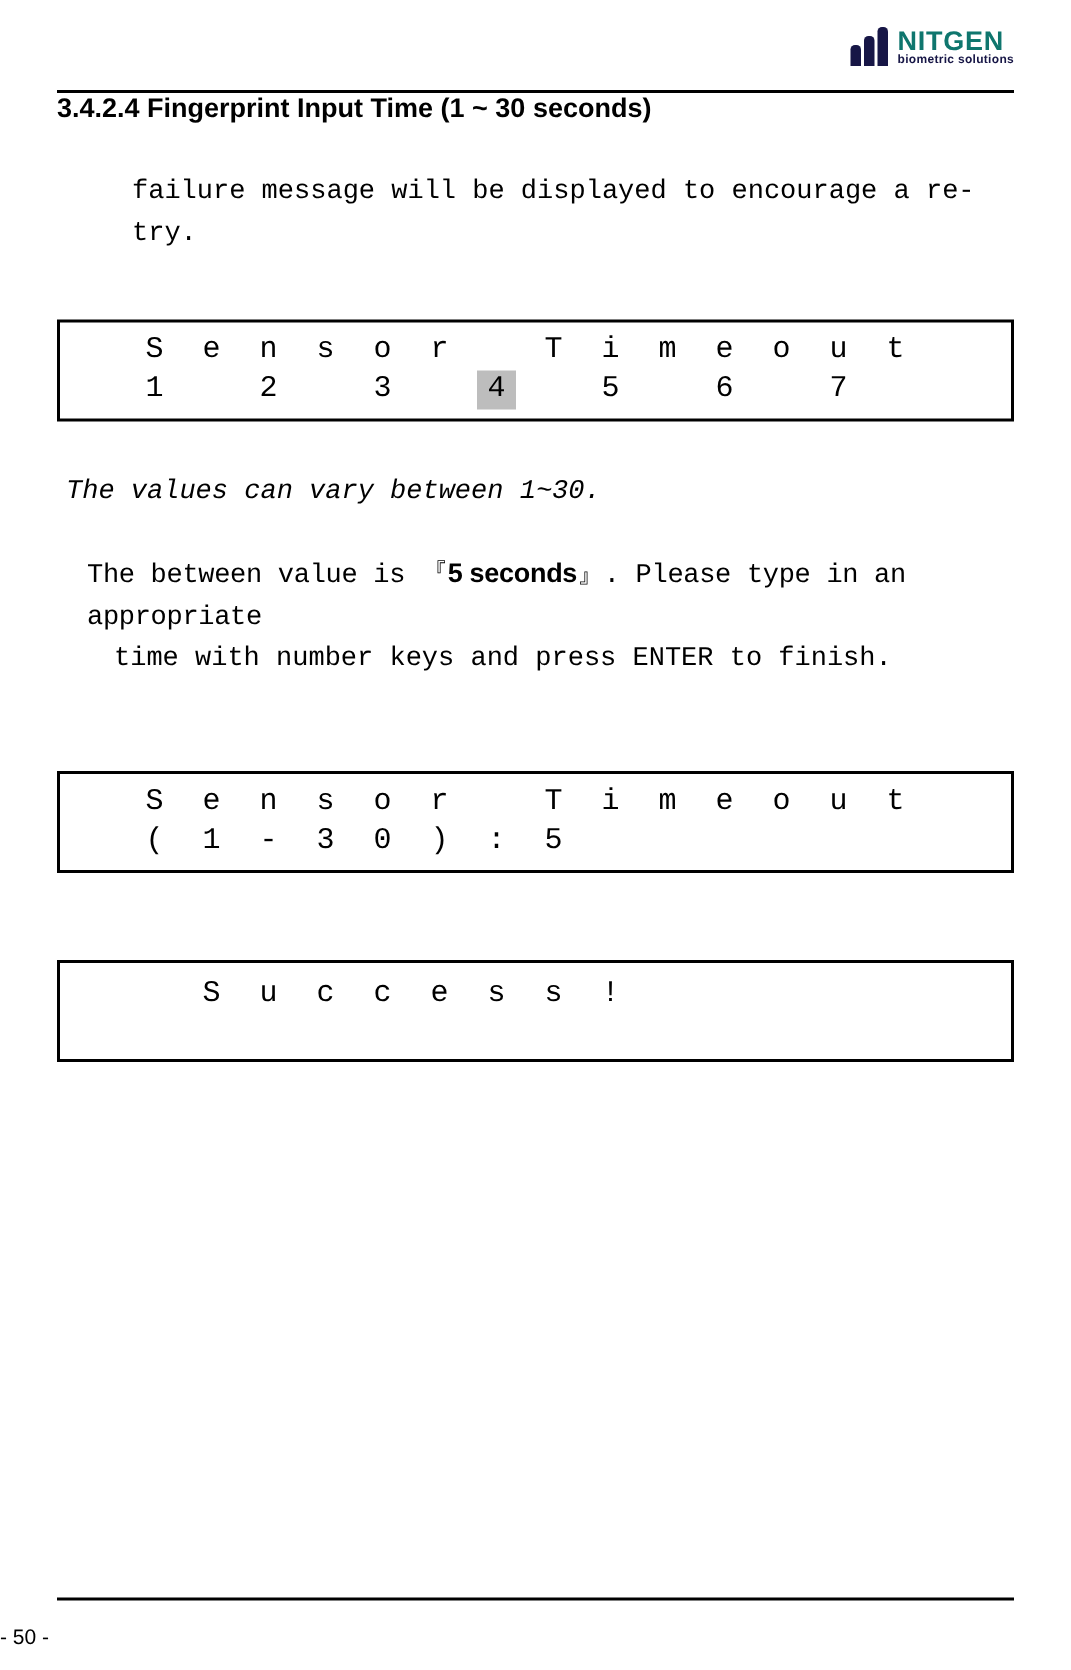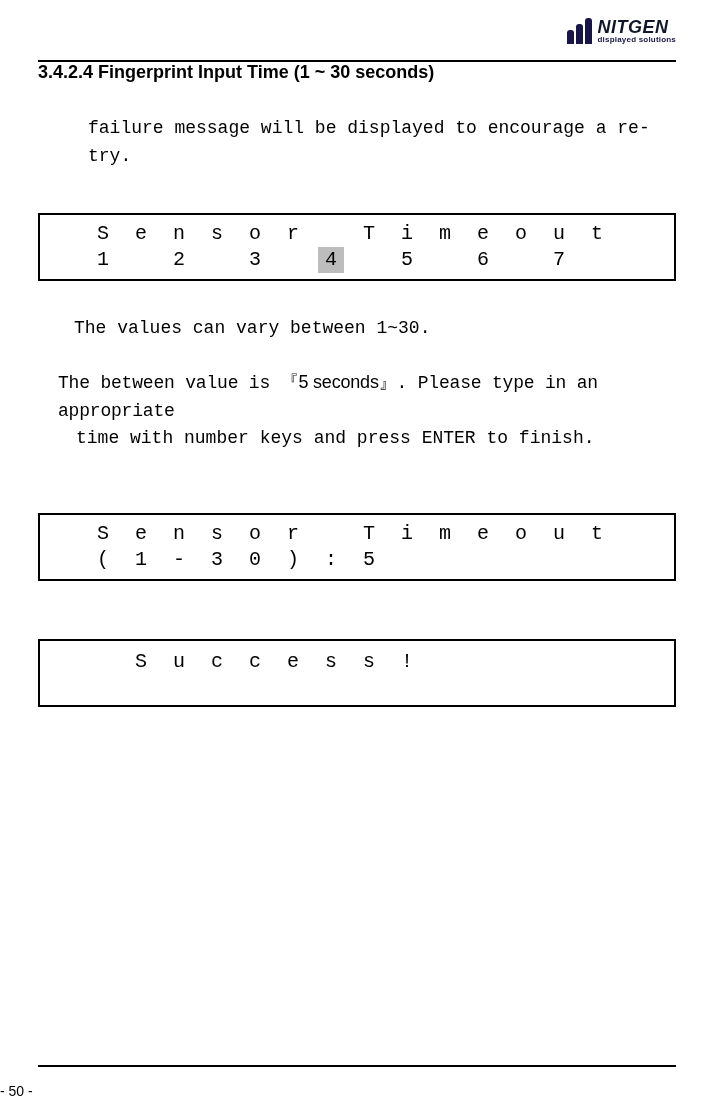--- a/index.html
+++ b/index.html
@@ -5,57 +5,57 @@
   html,body{margin:0;padding:0;background:#fff;font-family:Arial,Helvetica,sans-serif;color:#000;}
   .page{width:714px;height:1113px;margin:0 auto;position:relative;box-sizing:border-box;padding:0 38px;}
   .header-logo{display:flex;justify-content:flex-end;align-items:center;padding-top:18px;padding-bottom:10px;}
   .logo-wrap{display:flex;align-items:center;gap:6px;}
   .logo-icon{display:flex;align-items:flex-end;gap:2px;}
   .logo-icon span{display:block;width:7px;background:#171646;border-radius:3px 3px 0 0;}
   .logo-icon span:nth-child(1){height:14px;}
   .logo-icon span:nth-child(2){height:20px;}
   .logo-icon span:nth-child(3){height:26px;}
   .logo-text{display:flex;flex-direction:column;line-height:1;}
-  .logo-main{font-size:18px;font-weight:900;font-style:italic;color:#0f172a;letter-spacing:0.5px;}
+  .logo-main{font-size:18px;font-weight:900;color:#0f766e;letter-spacing:0.5px;}
   .logo-sub{font-size:8px;font-weight:700;color:#171646;letter-spacing:0.2px;}
   .top-rule{border:none;border-top:2px solid #000;margin:6px 0 0 0;}
   .content{}
   .section-title{font-family:Arial,Helvetica,sans-serif;font-size:18px;font-weight:900;margin:0 0 32px 0;}
   .body-text, .body-text-indent, .body-text-mono, .body-text-narrow{
     font-family:"Courier New",Courier,monospace;font-size:18px;line-height:1.55;margin:0;
   }
   .body-text{margin-left:30px;margin-bottom:0;}
   .body-text-indent{margin-left:50px;margin-bottom:0;}
   .block-gap{height:26px;}
   .small-gap{height:18px;}
   .lcd-box{border:2px solid #000;margin:16px 0 16px 0;padding:6px 0 6px 0;}
   .lcd-tall{padding:8px 0 30px 0;}
   .lcd-row{display:flex;padding:0 6px;}
   .lcd-cell{width:38px;text-align:center;font-family:"Courier New",Courier,monospace;font-size:20px;line-height:26px;}
   .lcd-sel{background:#bdbdbd;display:inline-block;width:26px;text-align:center;}
-  .default-bold{font-weight:400;font-family:Arial,Helvetica,sans-serif;}
+  .default-bold{font-weight:700;font-family:Arial,Helvetica,sans-serif;}
   .quote-mark{font-family:"MS Gothic","Courier New",monospace;}
   .footer-rule{border:none;border-top:2px solid #000;position:absolute;bottom:38px;left:38px;right:38px;}
   .page-num{position:absolute;bottom:14px;left:0;right:0;text-align:left;font-family:Liberation Sans, sans-serif;font-size:14px;}
 </style>
 </head>
 <body>
 
 <div class="page">
 
   <div class="header-logo">
     <div class="logo-wrap">
       <div class="logo-icon">
         <span></span>
           <span></span>
           <span></span>
       </div>
       <div class="logo-text">
         <span class="logo-main">NITGEN</span>
-        <span class="logo-sub">displayed solutions</span>
+        <span class="logo-sub">biometric solutions</span>
       </div>
     </div>
   </div>
   <hr class="top-rule">
 
   <div class="content">
 
     <p class="section-title">3.4.2.4 Fingerprint Input Time (1 ~ 30 seconds)</p>
 
     <p class="body-text-indent">failure message will be displayed to encourage a re-try.</p>
@@ -95,21 +95,21 @@
           <div class="lcd-cell">&nbsp;</div>
           <div class="lcd-cell">6</div>
           <div class="lcd-cell">&nbsp;</div>
           <div class="lcd-cell">7</div>
           <div class="lcd-cell">&nbsp;</div>
         </div>
     </div>
 
     <div class="small-gap"></div>
 
-    <p class="body-text" style="margin-left:36px;">The values can vary between 1~30.</p>
+    <p class="body-text" style="margin-left:6px;font-style:italic;">The values can vary between 1~30.</p>
 
     <div class="block-gap"></div>
 
     <p class="body-text" style="margin-left:20px; letter-spacing:-0.2px;">
       <span>The between value is </span><span class="quote-mark">『</span><span class="default-bold">5 seconds</span><span class="quote-mark">』</span><span>. Please type in an appropriate</span>
     </p>
     <p class="body-text" style="margin-left:38px;">time with number keys and press ENTER to finish.</p>
 
     <div class="block-gap"></div>
     <div class="small-gap"></div>

